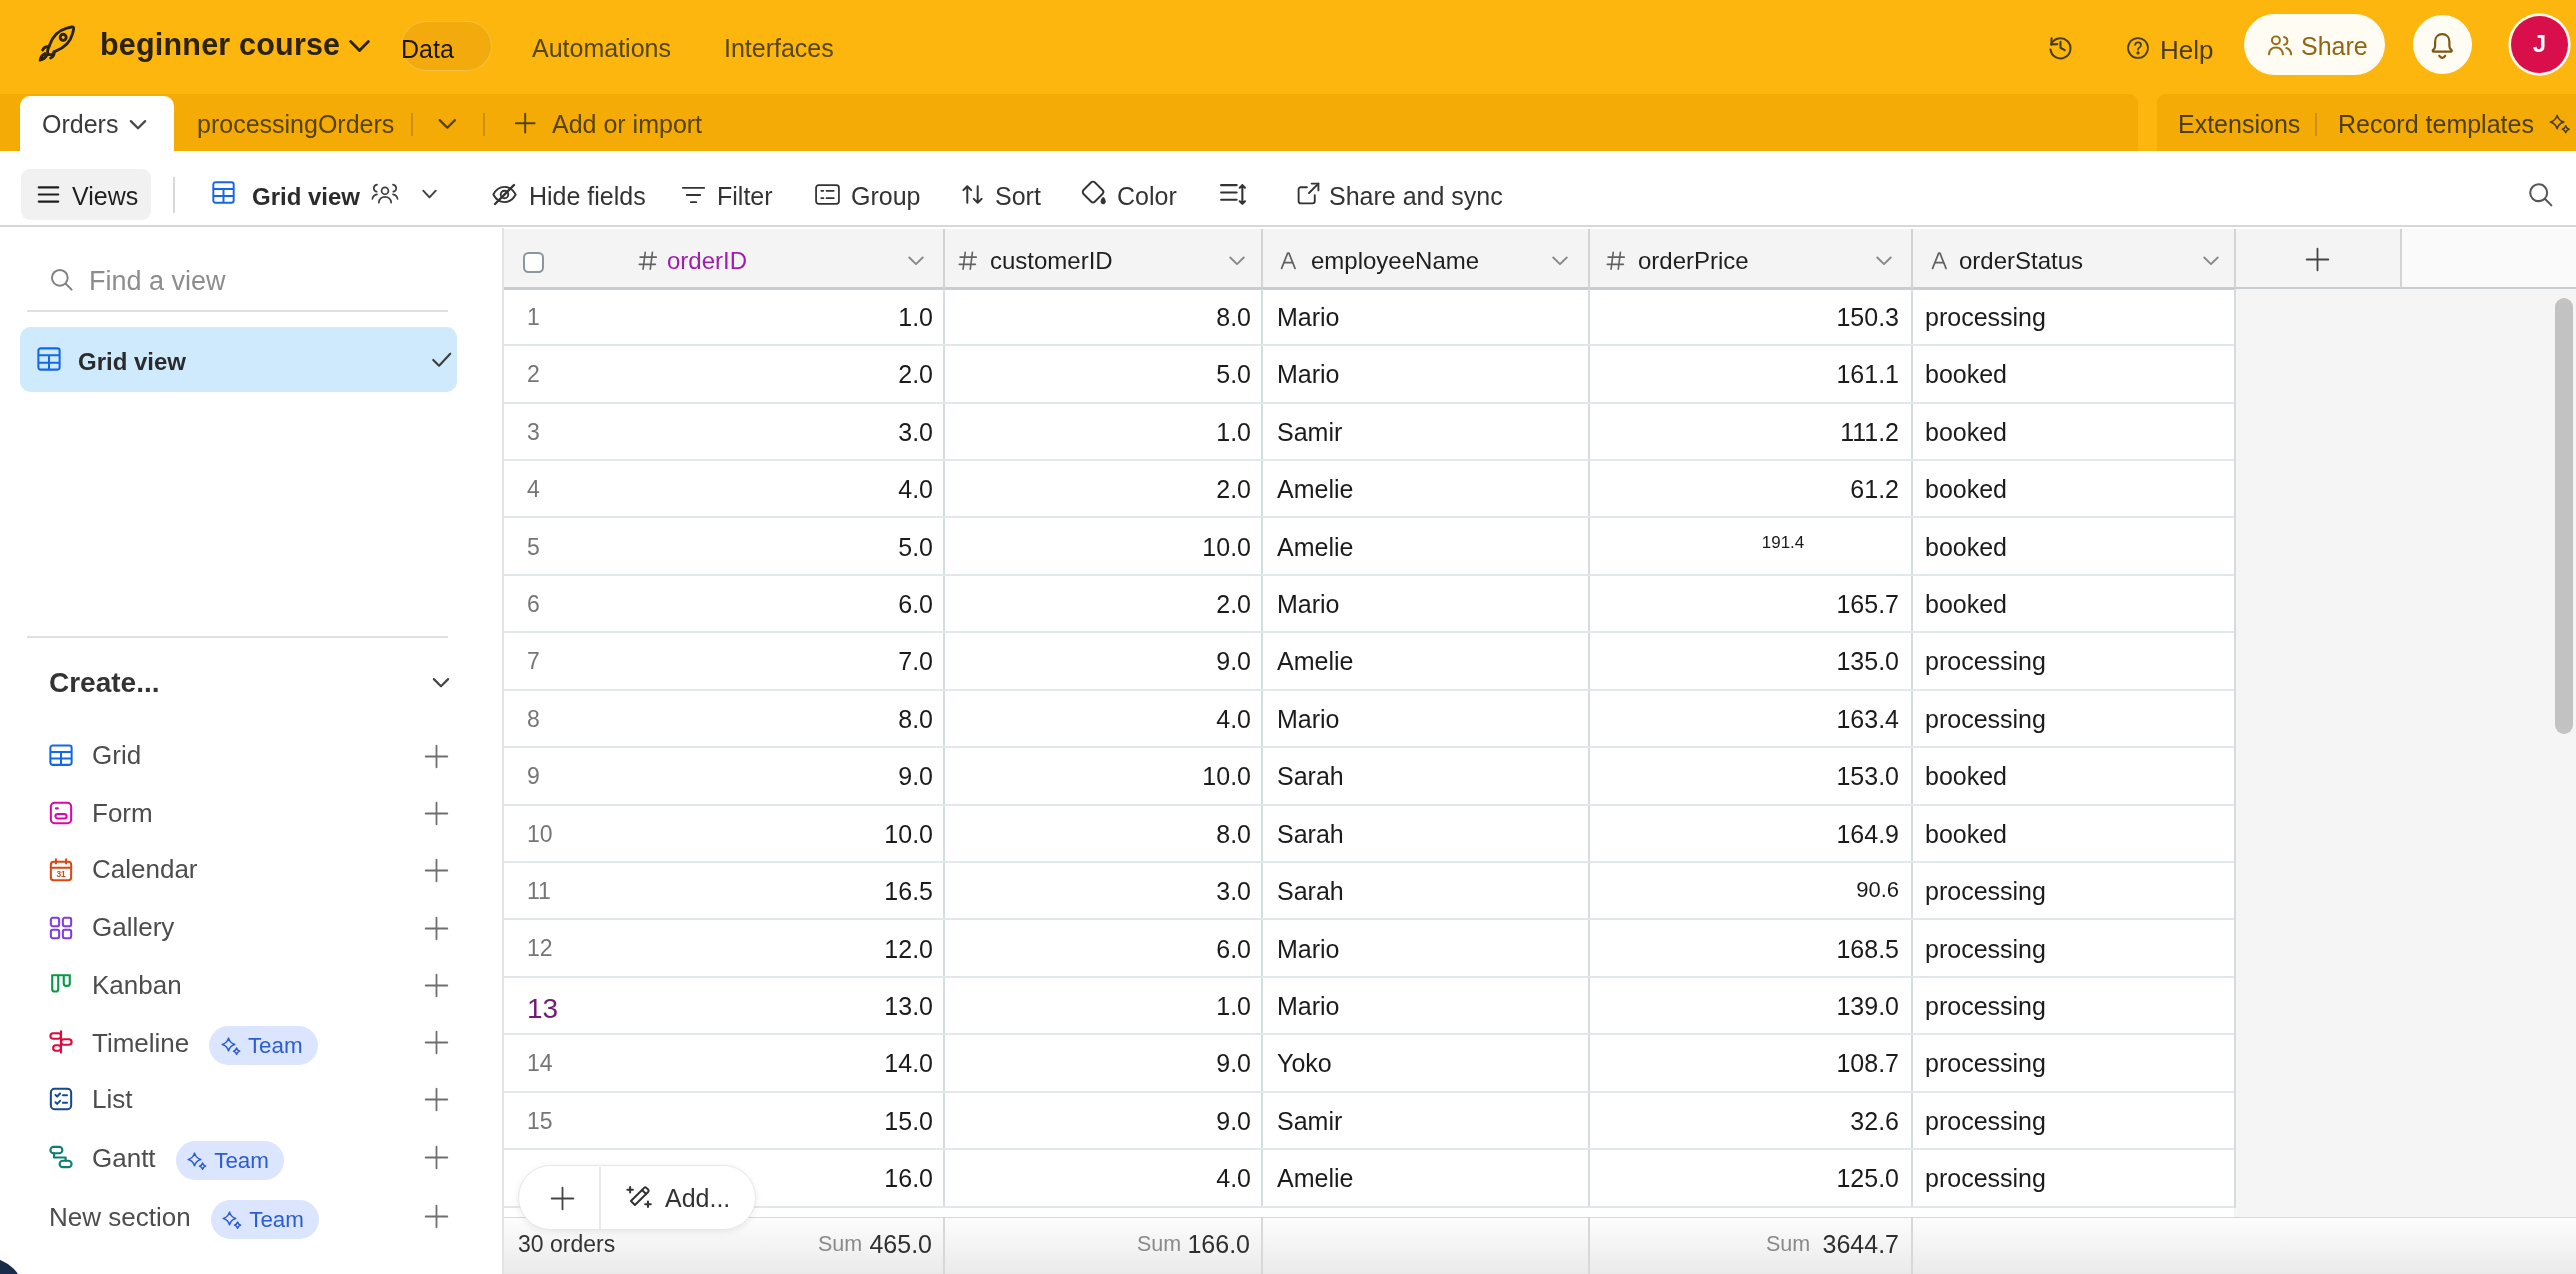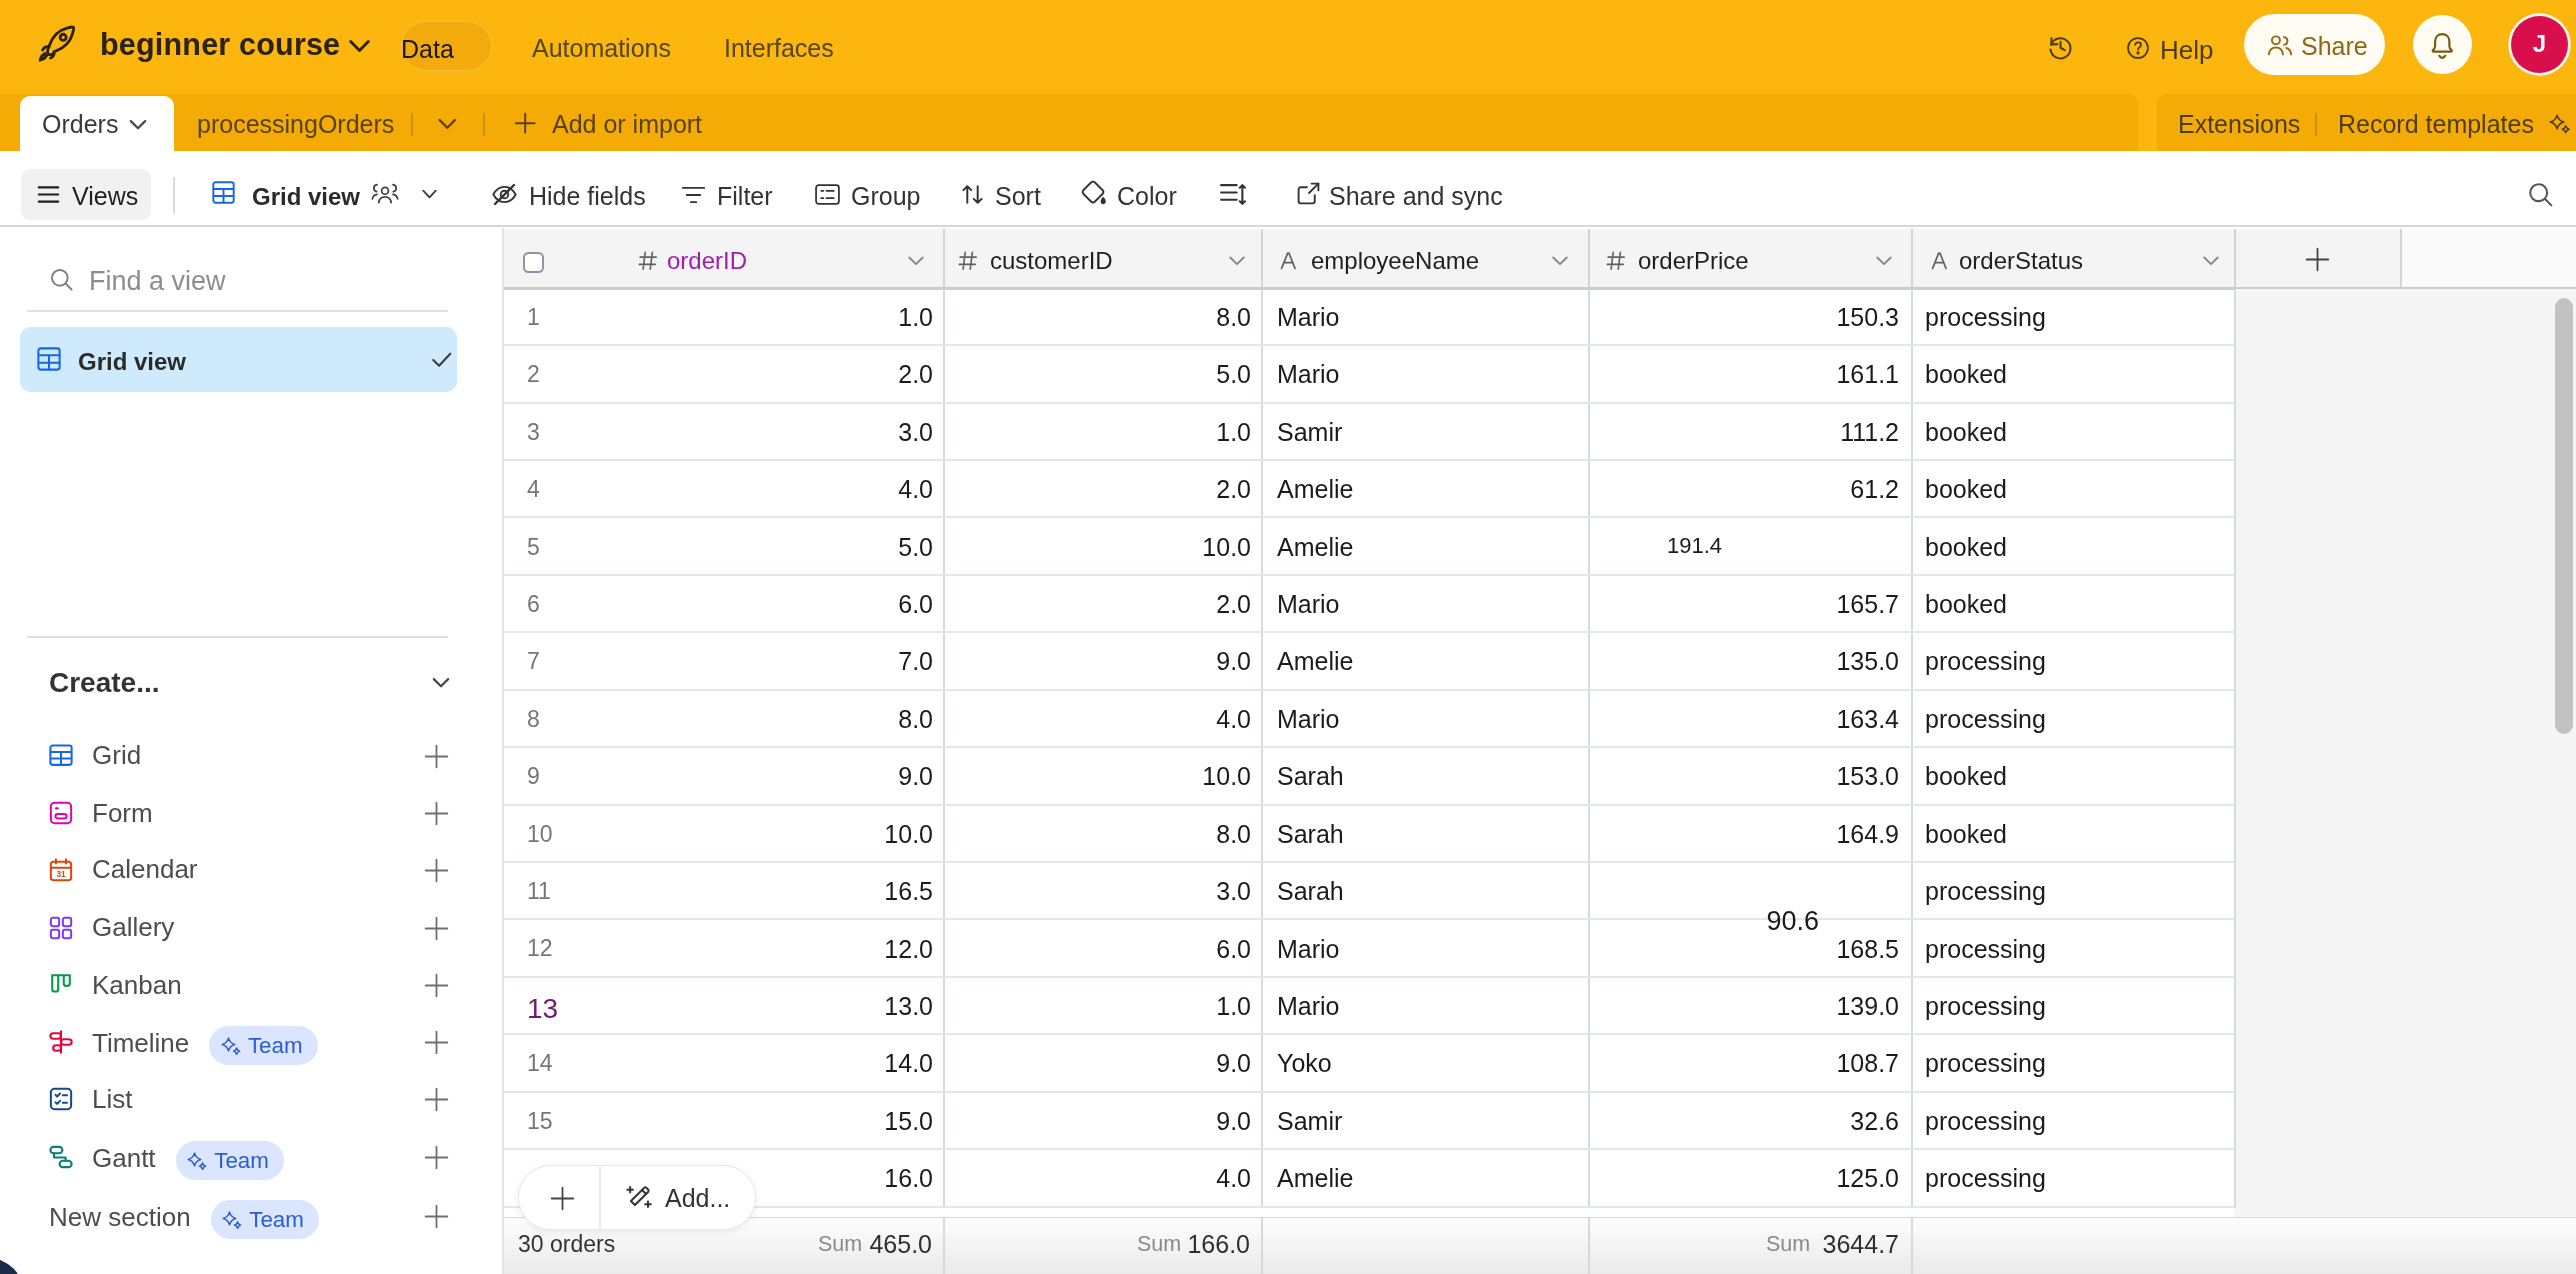--- a/index.html
+++ b/index.html
@@ -352,21 +352,21 @@
 <div class="abs" style="left:717px;top:475px;width:216px;text-align:right;font-size:25px;color:#1b1b1b;">4.0</div>
 <div class="abs" style="left:1031px;top:475px;width:220px;text-align:right;font-size:25px;color:#1b1b1b;">2.0</div>
 <div class="abs" style="left:1277px;top:475px;font-size:25px;color:#1b1b1b;">Amelie</div>
 <div class="abs" style="left:1667px;top:475px;width:232px;text-align:right;font-size:25px;color:#1b1b1b;">61.2</div>
 <div class="abs" style="left:1925px;top:475px;font-size:25px;color:#1b1b1b;">booked</div>
 <div class="abs" style="left:504px;top:574px;width:1730px;height:1.8px;background:#e2e7e9;"></div>
 <div class="abs" style="left:527px;top:534px;font-size:23px;color:#767676;">5</div>
 <div class="abs" style="left:717px;top:533px;width:216px;text-align:right;font-size:25px;color:#1b1b1b;">5.0</div>
 <div class="abs" style="left:1031px;top:533px;width:220px;text-align:right;font-size:25px;color:#1b1b1b;">10.0</div>
 <div class="abs" style="left:1277px;top:533px;font-size:25px;color:#1b1b1b;">Amelie</div>
-<div class="abs" style="left:1667px;top:533px;width:232px;text-align:left;font-size:22px;color:#1b1b1b;">191.4</div>
+<div class="abs" style="left:1667px;top:533px;width:232px;text-align:center;font-size:17px;color:#1b1b1b;">191.4</div>
 <div class="abs" style="left:1925px;top:533px;font-size:25px;color:#1b1b1b;">booked</div>
 <div class="abs" style="left:504px;top:631px;width:1730px;height:1.8px;background:#e2e7e9;"></div>
 <div class="abs" style="left:527px;top:591px;font-size:23px;color:#767676;">6</div>
 <div class="abs" style="left:717px;top:590px;width:216px;text-align:right;font-size:25px;color:#1b1b1b;">6.0</div>
 <div class="abs" style="left:1031px;top:590px;width:220px;text-align:right;font-size:25px;color:#1b1b1b;">2.0</div>
 <div class="abs" style="left:1277px;top:590px;font-size:25px;color:#1b1b1b;">Mario</div>
 <div class="abs" style="left:1667px;top:590px;width:232px;text-align:right;font-size:25px;color:#1b1b1b;">165.7</div>
 <div class="abs" style="left:1925px;top:590px;font-size:25px;color:#1b1b1b;">booked</div>
 <div class="abs" style="left:504px;top:689px;width:1730px;height:1.8px;background:#e2e7e9;"></div>
 <div class="abs" style="left:527px;top:648px;font-size:23px;color:#767676;">7</div>
@@ -394,21 +394,21 @@
 <div class="abs" style="left:717px;top:820px;width:216px;text-align:right;font-size:25px;color:#1b1b1b;">10.0</div>
 <div class="abs" style="left:1031px;top:820px;width:220px;text-align:right;font-size:25px;color:#1b1b1b;">8.0</div>
 <div class="abs" style="left:1277px;top:820px;font-size:25px;color:#1b1b1b;">Sarah</div>
 <div class="abs" style="left:1667px;top:820px;width:232px;text-align:right;font-size:25px;color:#1b1b1b;">164.9</div>
 <div class="abs" style="left:1925px;top:820px;font-size:25px;color:#1b1b1b;">booked</div>
 <div class="abs" style="left:504px;top:918px;width:1730px;height:1.8px;background:#e2e7e9;"></div>
 <div class="abs" style="left:527px;top:878px;font-size:23px;color:#767676;">11</div>
 <div class="abs" style="left:717px;top:877px;width:216px;text-align:right;font-size:25px;color:#1b1b1b;">16.5</div>
 <div class="abs" style="left:1031px;top:877px;width:220px;text-align:right;font-size:25px;color:#1b1b1b;">3.0</div>
 <div class="abs" style="left:1277px;top:877px;font-size:25px;color:#1b1b1b;">Sarah</div>
-<div class="abs" style="left:1587px;top:877px;width:232px;text-align:right;font-size:27px;color:#1b1b1b;margin-top:29px;">90.6</div>
+<div class="abs" style="left:1667px;top:877px;width:232px;text-align:right;font-size:22px;color:#1b1b1b;">90.6</div>
 <div class="abs" style="left:1925px;top:877px;font-size:25px;color:#1b1b1b;">processing</div>
 <div class="abs" style="left:504px;top:976px;width:1730px;height:1.8px;background:#e2e7e9;"></div>
 <div class="abs" style="left:527px;top:935px;font-size:23px;color:#767676;">12</div>
 <div class="abs" style="left:717px;top:935px;width:216px;text-align:right;font-size:25px;color:#1b1b1b;">12.0</div>
 <div class="abs" style="left:1031px;top:935px;width:220px;text-align:right;font-size:25px;color:#1b1b1b;">6.0</div>
 <div class="abs" style="left:1277px;top:935px;font-size:25px;color:#1b1b1b;">Mario</div>
 <div class="abs" style="left:1667px;top:935px;width:232px;text-align:right;font-size:25px;color:#1b1b1b;">168.5</div>
 <div class="abs" style="left:1925px;top:935px;font-size:25px;color:#1b1b1b;">processing</div>
 <div class="abs" style="left:504px;top:1033px;width:1730px;height:1.8px;background:#e2e7e9;"></div>
 <div class="abs" style="left:527px;top:993px;font-size:28px;color:#701a75;">13</div>

